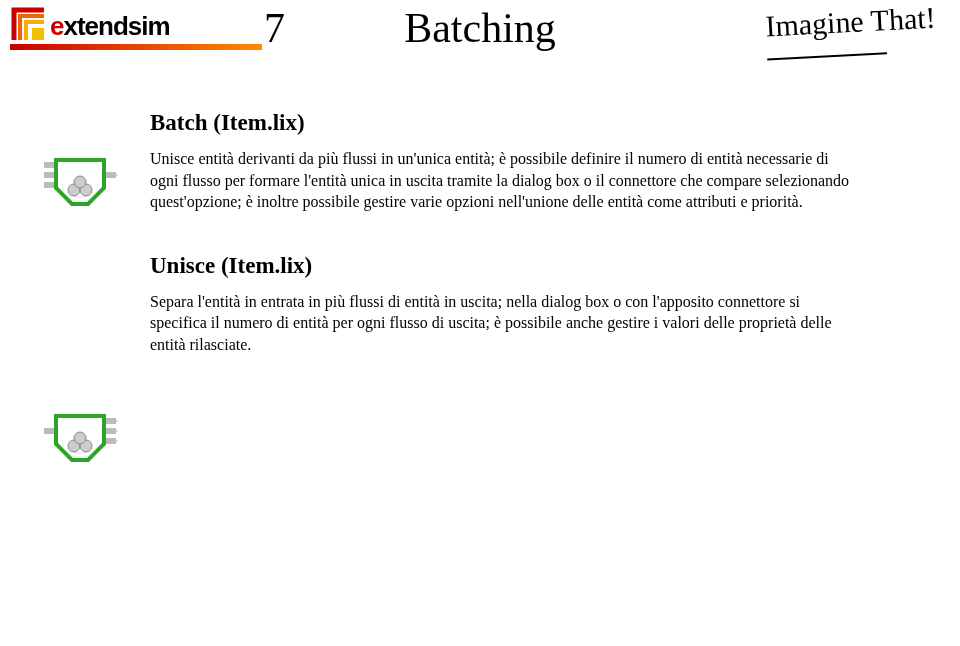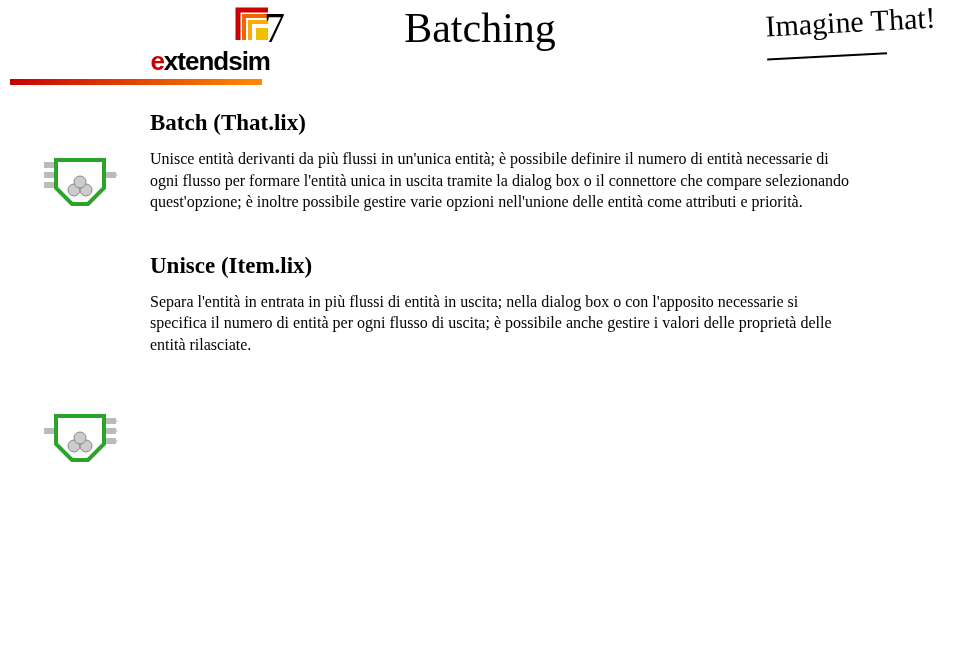--- a/index.html
+++ b/index.html
@@ -18,21 +18,20 @@
   .logo-area {
     position: absolute;
     left: 10px;
     top: 6px;
     width: 260px;
   }
   .logo-top {
     display: flex;
     align-items: flex-end;
     gap: 4px;
-    flex-direction: column;
   }
   .logo-mark {
     width: 36px;
     height: 36px;
   }
   .logo-text {
     font-family: Verdana, Arial, sans-serif;
     font-size: 26px;
     font-weight: 600;
     letter-spacing: -1px;
@@ -146,20 +145,20 @@
   <rect x="64" y="8" width="10" height="6" fill="#bbb"></rect>
   <rect x="64" y="18" width="10" height="6" fill="#bbb"></rect>
   <rect x="64" y="28" width="10" height="6" fill="#bbb"></rect>
   <path d="M70 8 L76 11 L70 14 Z" fill="#bbb"></path>
   <path d="M70 18 L76 21 L70 24 Z" fill="#bbb"></path>
   <path d="M70 28 L76 31 L70 34 Z" fill="#bbb"></path>
 </svg>
 
 <div class="content">
   <div class="block">
-    <div class="block-title">Batch (That.lix)</div>
+    <div class="block-title">Batch (Item.lix)</div>
     <div class="block-body">Unisce entità derivanti da più flussi in un'unica entità; è possibile definire il numero di entità necessarie di ogni flusso per formare l'entità unica in uscita tramite la dialog box o il connettore che compare selezionando quest'opzione; è inoltre possibile gestire varie opzioni nell'unione delle entità come attributi e priorità.</div>
   </div>
   <div class="block">
     <div class="block-title">Unisce (Item.lix)</div>
-    <div class="block-body">Separa l'entità in entrata in più flussi di entità in uscita; nella dialog box o con l'apposito necessarie si specifica il numero di entità per ogni flusso di uscita; è possibile anche gestire i valori delle proprietà delle entità rilasciate.</div>
+    <div class="block-body">Separa l'entità in entrata in più flussi di entità in uscita; nella dialog box o con l'apposito connettore si specifica il numero di entità per ogni flusso di uscita; è possibile anche gestire i valori delle proprietà delle entità rilasciate.</div>
   </div>
 </div>
 
 </body></html>

